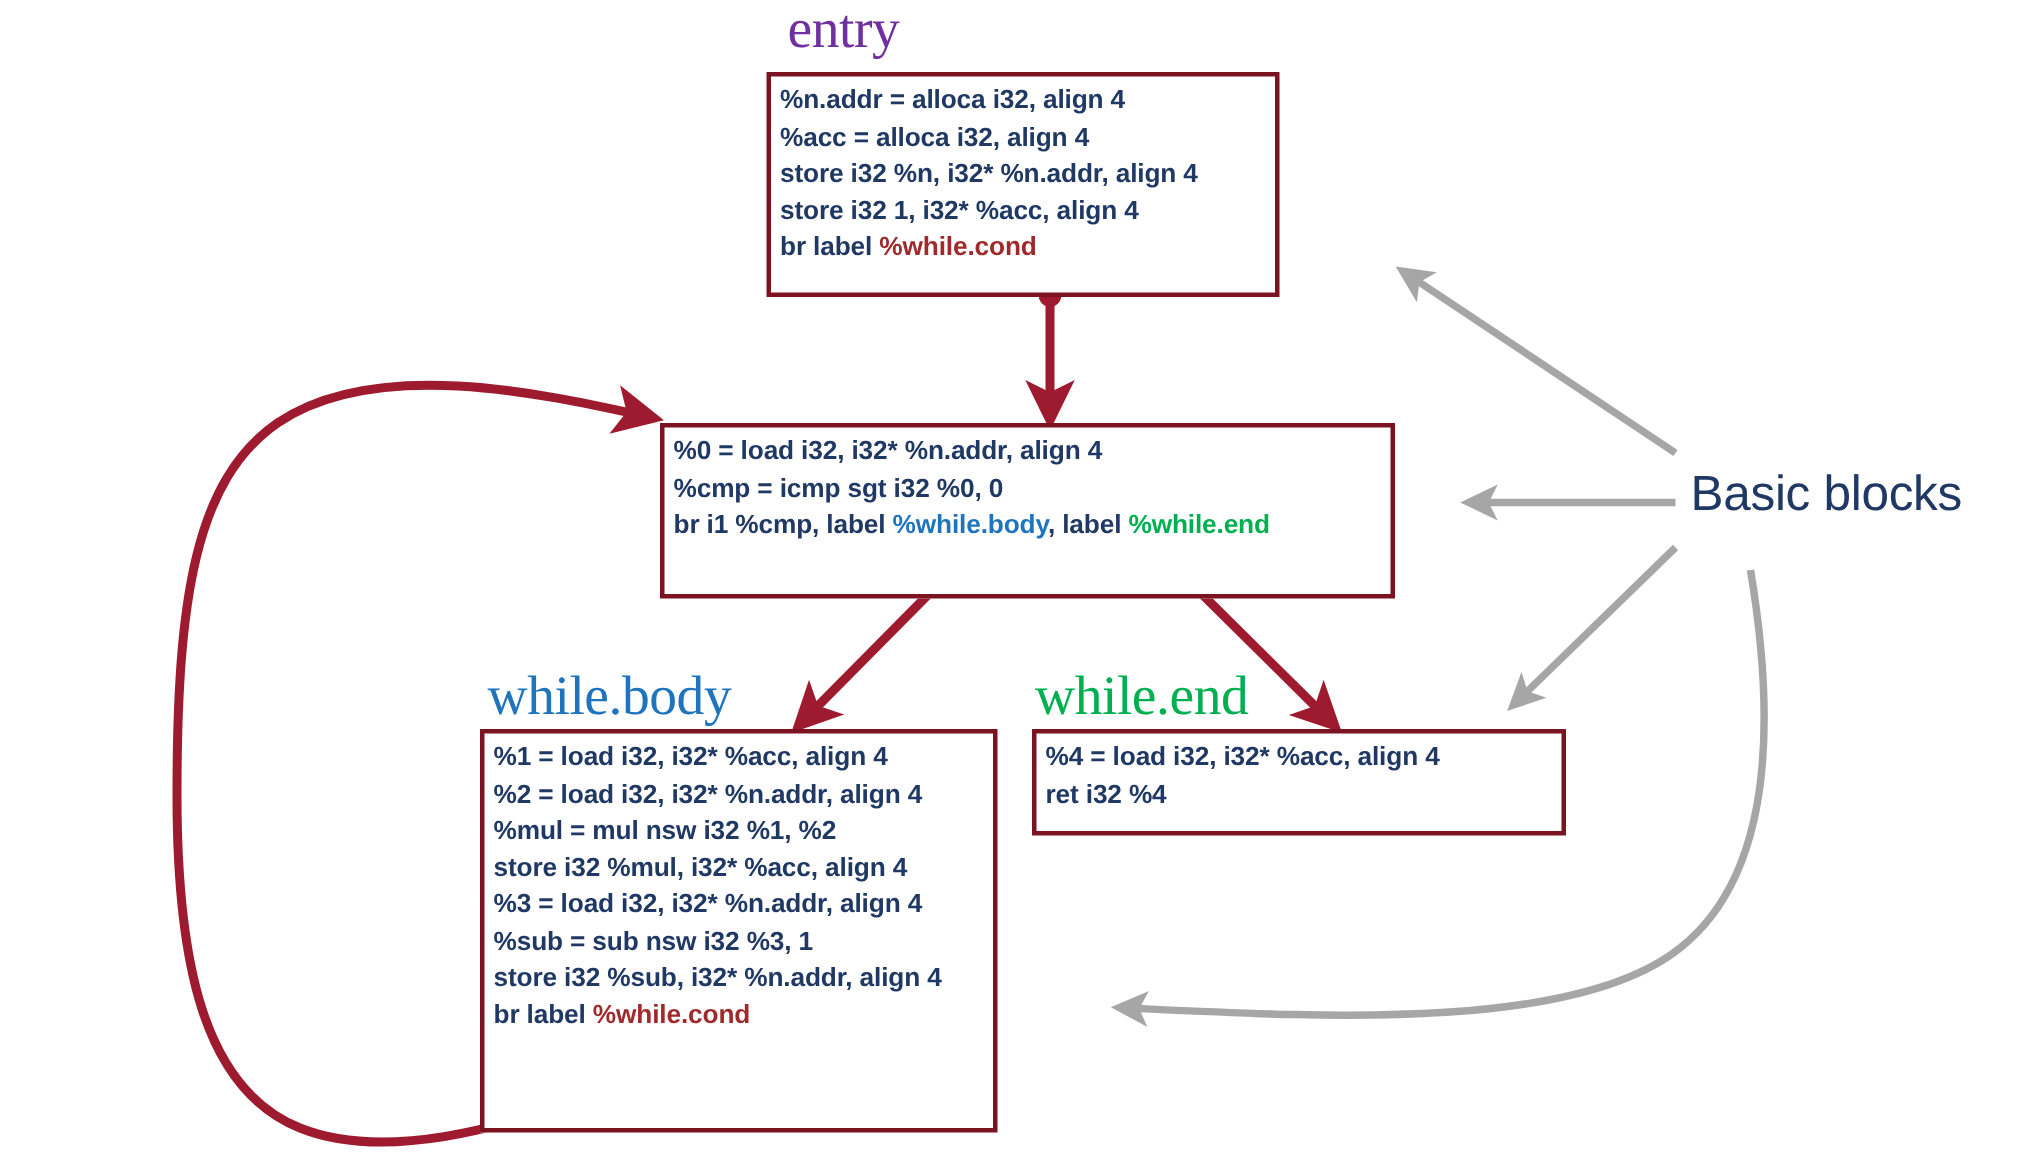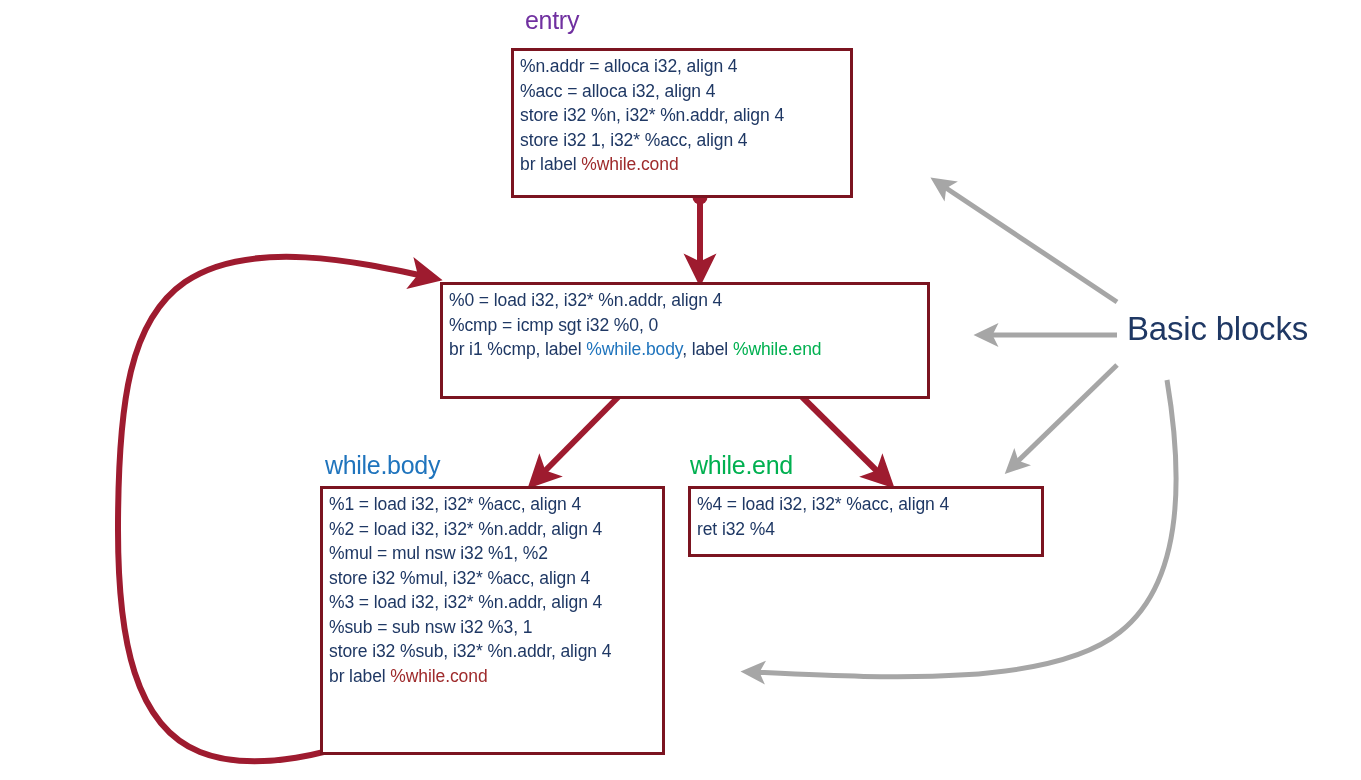--- a/index.html
+++ b/index.html
@@ -29,31 +29,31 @@
     background: #ffffff;
     border: 3px solid #7B1420;
     padding: 3px 5px 4px 6px;
   }
   .bb-line {
     font-family: "Liberation Sans", sans-serif;
     font-size: 17.5px;
     line-height: 24.5px;
     color: #1F3864;
     white-space: pre;
-    font-weight: 400;
+    font-weight: 700;
     letter-spacing: -0.1px;
   }
   .ref-cond { color: #9E2A2B; margin-top: 32px; }
   .ref-body { color: #1F74BD; }
   .ref-end  { color: #00B050; }
 
   .bb-label {
     position: absolute;
-    font-family: Liberation Sans, sans-serif;
-    font-size: 25px;
+    font-family: Liberation Serif, serif;
+    font-size: 37px;
     line-height: 34px;
     white-space: pre;
     letter-spacing: -0.3px;
   }
   .lbl-entry { color: #7030A0; }
   .lbl-cond  { color: #8B1A2B; }
   .lbl-body  { color: #1F74BD; }
   .lbl-end   { color: #00B050; }
 
   .annotation {

